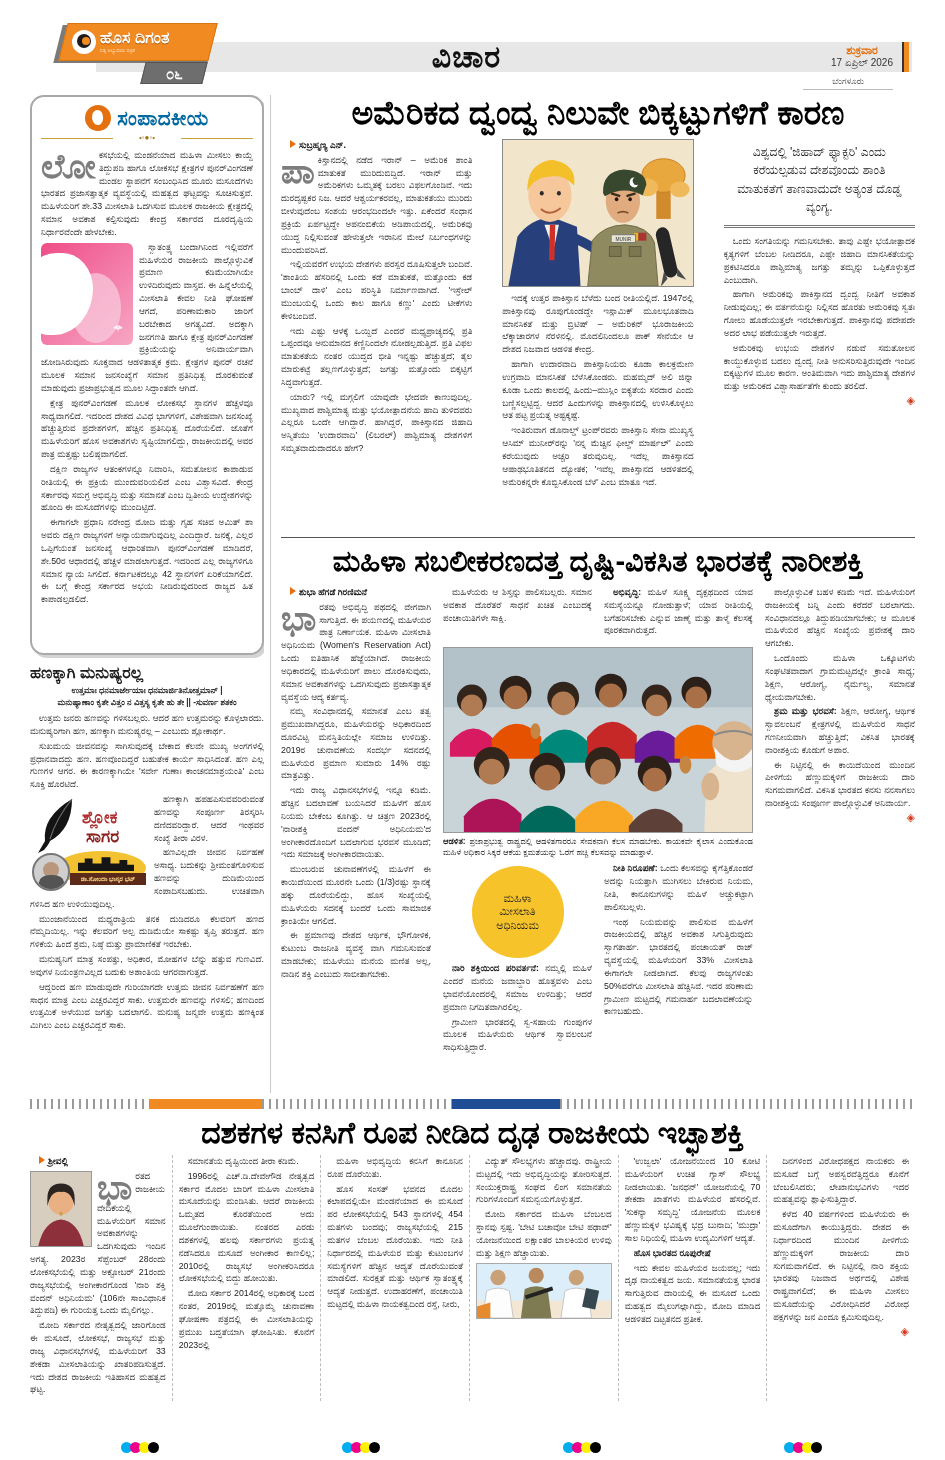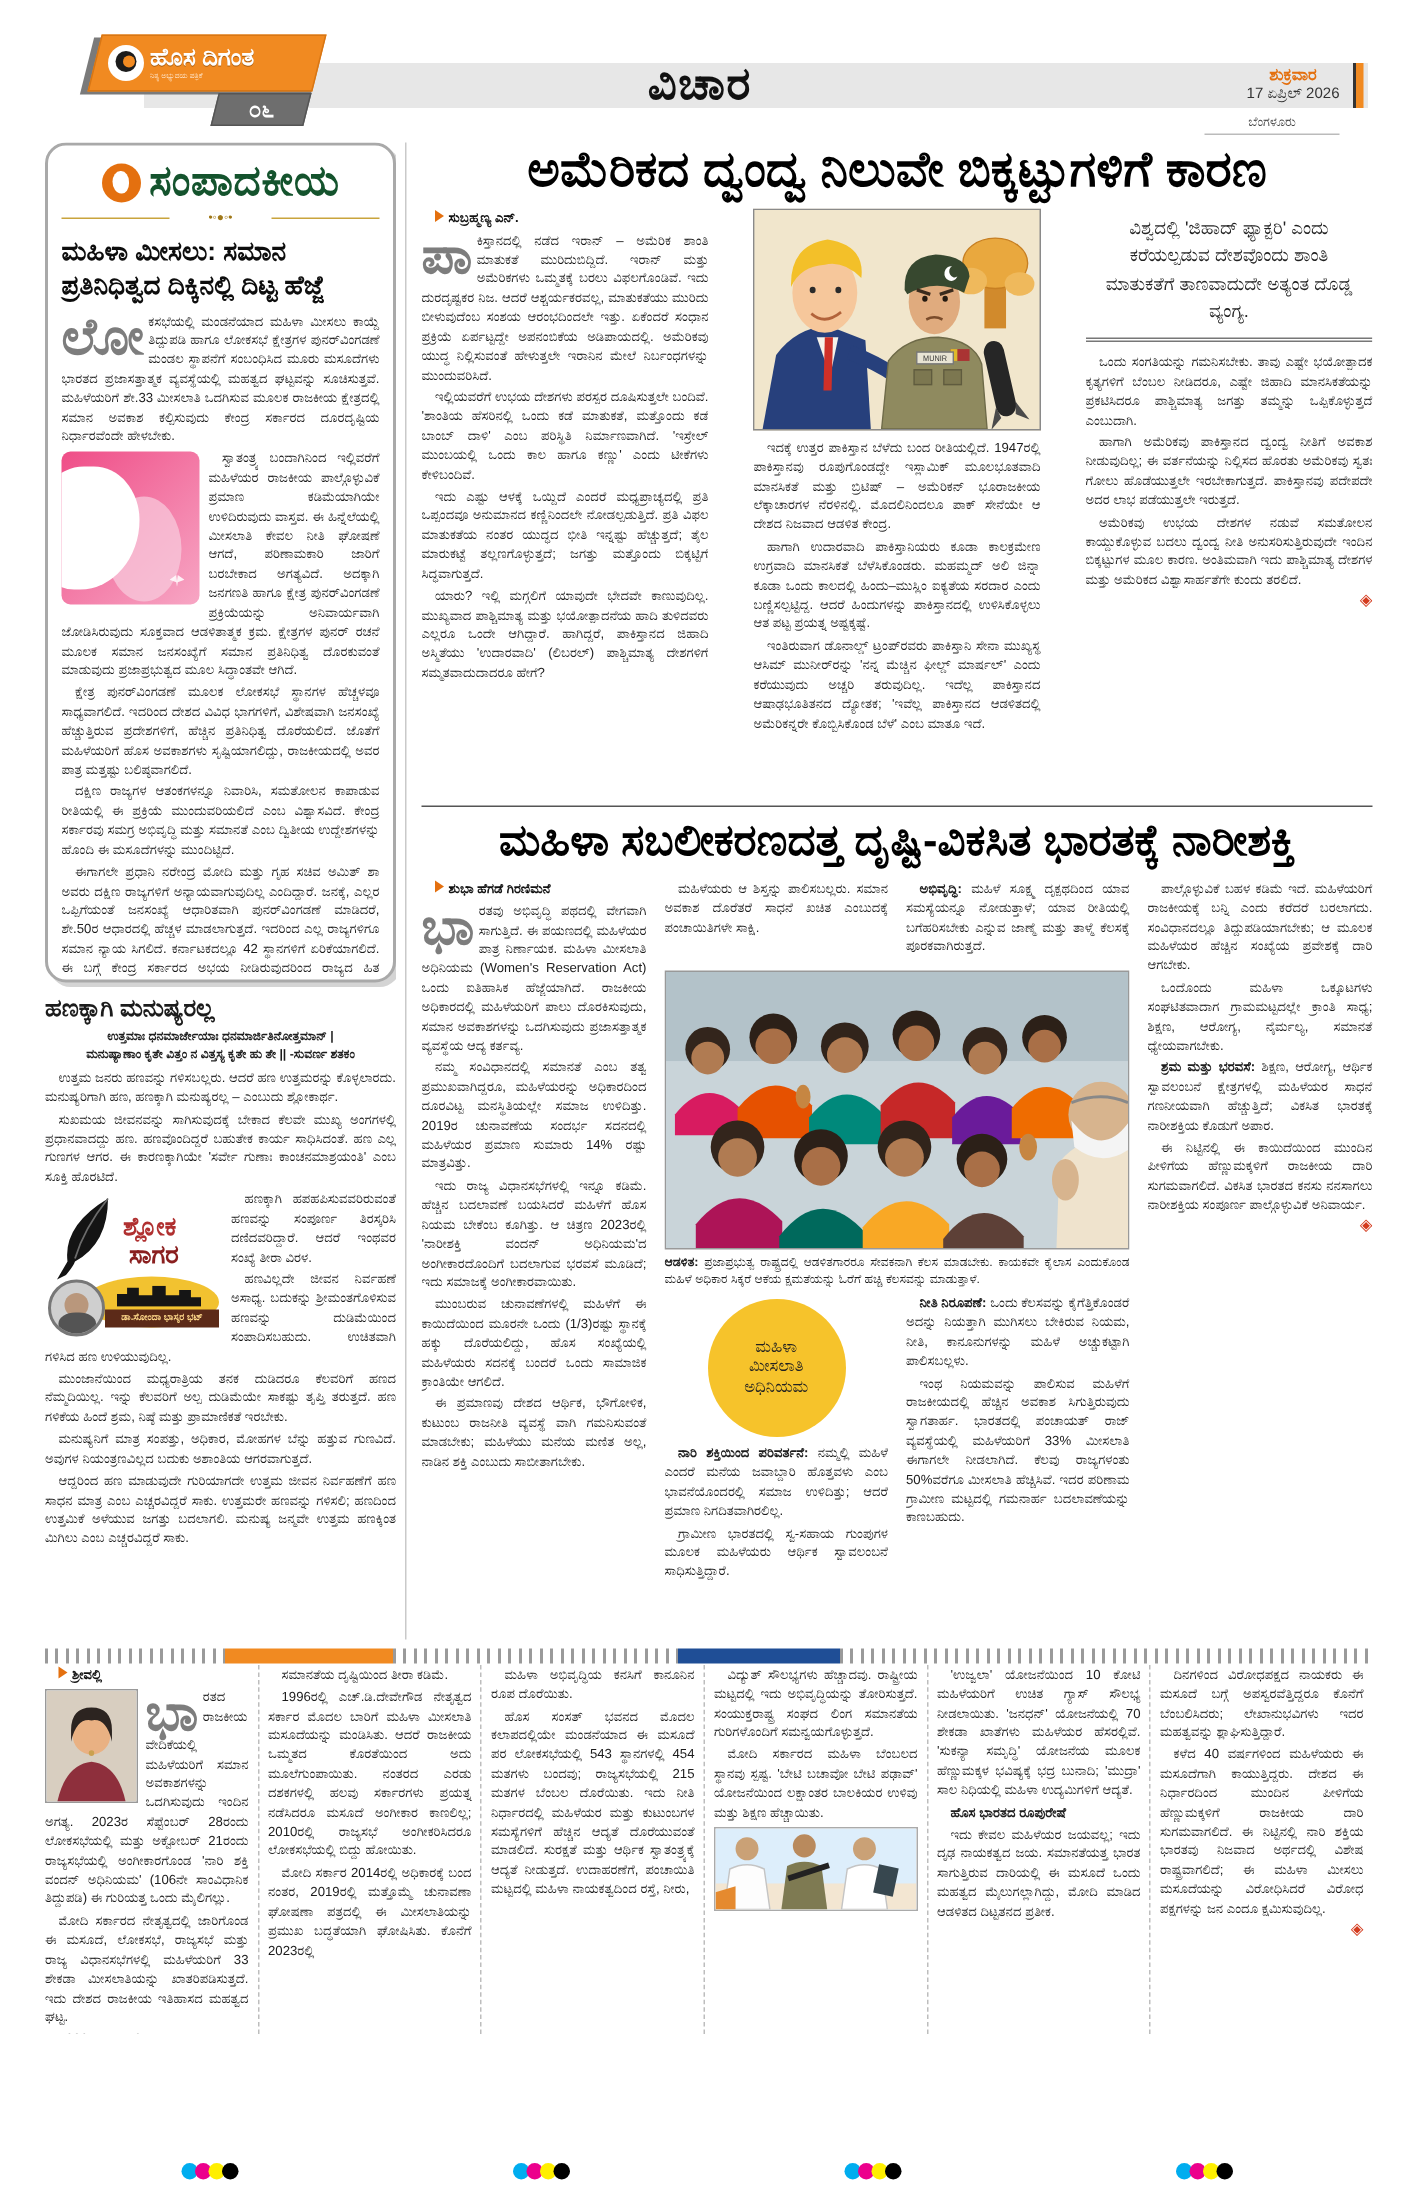--- a/index.html
+++ b/index.html
@@ -43,21 +43,21 @@
     border-top:4px solid transparent; border-bottom:4px solid transparent; margin-right:3px; }
   .endmark { float:right; color:#d43b1e; font-size:11px; line-height:1; }
   
   .left-col { position:absolute; left:30px; top:95px; width:234px; height:998px; overflow:hidden; }
   .vline { position:absolute; left:270px; top:95px; width:1px; height:998px; background:#c9c9c9; }
   .edit-box { border:2px solid #a9a9a9; border-radius:14px; box-shadow:3px 3px 0 #d4d4d4;
     padding:8px 9px 6px; height:560px; overflow:hidden; background:#fff; }
   .edit-header { display:flex; align-items:center; justify-content:center; gap:6px; }
   .edit-logo { width:26px; height:26px; border-radius:50%; background:#e4700f; position:relative; flex:0 0 auto; }
   .edit-logo i { position:absolute; left:7px; top:5px; width:11px; height:15px; background:#fff; border-radius:50% 50% 45% 55%; }
-  .edit-title { font-size:28px; font-weight:bold; color:#14532d; letter-spacing:0.5px; }
+  .edit-title { font-size:20px; font-weight:bold; color:#0369a1; letter-spacing:0.5px; }
   .edit-divider { text-align:center; color:#a07818; font-size:8px; line-height:10px; margin:2px 0 6px; position:relative; }
   .edit-divider:before, .edit-divider:after { content:""; position:absolute; top:5px; width:34%; height:1px; background:#c9a43c; }
   .edit-divider:before { left:0; } .edit-divider:after { right:0; }
   .edit-box h2 { margin:0 0 6px; font-size:17.5px; line-height:1.3; color:#0d0d0d; }
   .pink-img { float:left; width:92px; height:102px; border-radius:6px; margin:2px 6px 2px 0;
     background:linear-gradient(135deg,#ef4d87,#f7a6c4); position:relative; overflow:hidden; }
   .pink-img .face { position:absolute; left:-18px; top:10px; width:70px; height:82px; background:#ffffff; border-radius:50% 46% 60% 40%; }
   .pink-img .shade { position:absolute; left:30px; top:30px; width:50px; height:70px; background:#f8cdde; border-radius:50%; opacity:.7; }
   .pink-img .fly { position:absolute; right:10px; bottom:12px; width:10px; height:8px; background:#fff; opacity:.85;
     clip-path:polygon(0 40%,45% 0,50% 50%,55% 0,100% 40%,55% 60%,50% 100%,45% 60%); }
@@ -159,21 +159,20 @@
   <div class="vline"></div>
   <div class="left-col">
     <div class="edit-box">
       <div class="edit-header">
         <span class="edit-logo">
             <i></i>
           </span>
         <span class="edit-title">ಸಂಪಾದಕೀಯ</span>
       </div>
       <div class="edit-divider">•◦●◦•</div>
-      <h2>ಮಹಿಳಾ ಮೀಸಲು: ಸಮಾನ ಪ್ರತಿನಿಧಿತ್ವದ ದಿಕ್ಕಿನಲ್ಲಿ ದಿಟ್ಟ ಹೆಜ್ಜೆ</h2>
       <div class="body-text">
         <p class="first"><span class="dropcap">ಲೋ</span><span>ಕಸಭೆಯಲ್ಲಿ ಮಂಡನೆಯಾದ ಮಹಿಳಾ ಮೀಸಲು ಕಾಯ್ದೆ ತಿದ್ದುಪಡಿ ಹಾಗೂ ಲೋಕಸಭೆ ಕ್ಷೇತ್ರಗಳ ಪುನರ್‌ವಿಂಗಡಣೆ ಮಂಡಲ ಸ್ಥಾಪನೆಗೆ ಸಂಬಂಧಿಸಿದ ಮೂರು ಮಸೂದೆಗಳು ಭಾರತದ ಪ್ರಜಾಸತ್ತಾತ್ಮಕ ವ್ಯವಸ್ಥೆಯಲ್ಲಿ ಮಹತ್ವದ ಘಟ್ಟವನ್ನು ಸೂಚಿಸುತ್ತವೆ. ಮಹಿಳೆಯರಿಗೆ ಶೇ.33 ಮೀಸಲಾತಿ ಒದಗಿಸುವ ಮೂಲಕ ರಾಜಕೀಯ ಕ್ಷೇತ್ರದಲ್ಲಿ ಸಮಾನ ಅವಕಾಶ ಕಲ್ಪಿಸುವುದು ಕೇಂದ್ರ ಸರ್ಕಾರದ ದೂರದೃಷ್ಟಿಯ ನಿರ್ಧಾರವೆಂದೇ ಹೇಳಬೇಕು.</span></p>
         <div class="pink-img">
           <div class="shade"></div>
             <div class="face"></div>
             <div class="fly"></div>
         </div>
         <div>
             <p>ಸ್ವಾತಂತ್ರ್ಯ ಬಂದಾಗಿನಿಂದ ಇಲ್ಲಿವರೆಗೆ ಮಹಿಳೆಯರ ರಾಜಕೀಯ ಪಾಲ್ಗೊಳ್ಳುವಿಕೆ ಪ್ರಮಾಣ ಕಡಿಮೆಯಾಗಿಯೇ ಉಳಿದಿರುವುದು ವಾಸ್ತವ. ಈ ಹಿನ್ನೆಲೆಯಲ್ಲಿ ಮೀಸಲಾತಿ ಕೇವಲ ನೀತಿ ಘೋಷಣೆ ಆಗದೆ, ಪರಿಣಾಮಕಾರಿ ಜಾರಿಗೆ ಬರಬೇಕಾದ ಅಗತ್ಯವಿದೆ. ಅದಕ್ಕಾಗಿ ಜನಗಣತಿ ಹಾಗೂ ಕ್ಷೇತ್ರ ಪುನರ್‌ವಿಂಗಡಣೆ ಪ್ರಕ್ರಿಯೆಯನ್ನು ಅನಿವಾರ್ಯವಾಗಿ ಜೋಡಿಸಿರುವುದು ಸೂಕ್ತವಾದ ಆಡಳಿತಾತ್ಮಕ ಕ್ರಮ. ಕ್ಷೇತ್ರಗಳ ಪುನರ್ ರಚನೆ ಮೂಲಕ ಸಮಾನ ಜನಸಂಖ್ಯೆಗೆ ಸಮಾನ ಪ್ರತಿನಿಧಿತ್ವ ದೊರಕುವಂತೆ ಮಾಡುವುದು ಪ್ರಜಾಪ್ರಭುತ್ವದ ಮೂಲ ಸಿದ್ಧಾಂತವೇ ಆಗಿದೆ.</p>
             <p>ಕ್ಷೇತ್ರ ಪುನರ್‌ವಿಂಗಡಣೆ ಮೂಲಕ ಲೋಕಸಭೆ ಸ್ಥಾನಗಳ ಹೆಚ್ಚಳವೂ ಸಾಧ್ಯವಾಗಲಿದೆ. ಇದರಿಂದ ದೇಶದ ವಿವಿಧ ಭಾಗಗಳಿಗೆ, ವಿಶೇಷವಾಗಿ ಜನಸಂಖ್ಯೆ ಹೆಚ್ಚುತ್ತಿರುವ ಪ್ರದೇಶಗಳಿಗೆ, ಹೆಚ್ಚಿನ ಪ್ರತಿನಿಧಿತ್ವ ದೊರೆಯಲಿದೆ. ಜೊತೆಗೆ ಮಹಿಳೆಯರಿಗೆ ಹೊಸ ಅವಕಾಶಗಳು ಸೃಷ್ಟಿಯಾಗಲಿದ್ದು, ರಾಜಕೀಯದಲ್ಲಿ ಅವರ ಪಾತ್ರ ಮತ್ತಷ್ಟು ಬಲಿಷ್ಠವಾಗಲಿದೆ.</p>
@@ -424,20 +423,21 @@
   </div>
 
   <div class="art-decades">
     <div class="divider-row">
       <span class="ticks tk1"></span>
       <span class="dv-orange"></span>
       <span class="ticks tk2"></span>
       <span class="dv-blue"></span>
       <span class="ticks tk3"></span>
     </div>
+    <h1>ದಶಕಗಳ ಕನಸಿಗೆ ರೂಪ ನೀಡಿದ ದೃಢ ರಾಜಕೀಯ ಇಚ್ಛಾಶಕ್ತಿ</h1>
     <div class="cols6">
       <div class="d body-text">
         <p class="byline"><span class="arrow"></span><span>ಶ್ರೀವಲ್ಲಿ</span></p>
         <div class="auth-photo">
           <svg viewBox="0 0 66 78" preserveAspectRatio="none">
             <rect width="66" height="78" fill="#d8cec0"></rect>
             <circle cx="33" cy="31" r="14" fill="#e9b183"></circle>
             <path d="M18 28 Q18 12 33 12 Q48 12 48 28 L48 36 Q44 19 33 21 Q22 19 18 36 Z" fill="#2c2420"></path>
             <path d="M8 78 Q14 52 33 50 Q52 52 58 78 Z" fill="#8e2f3c"></path>
             <circle cx="33" cy="44" r="2" fill="#caa14f"></circle>

